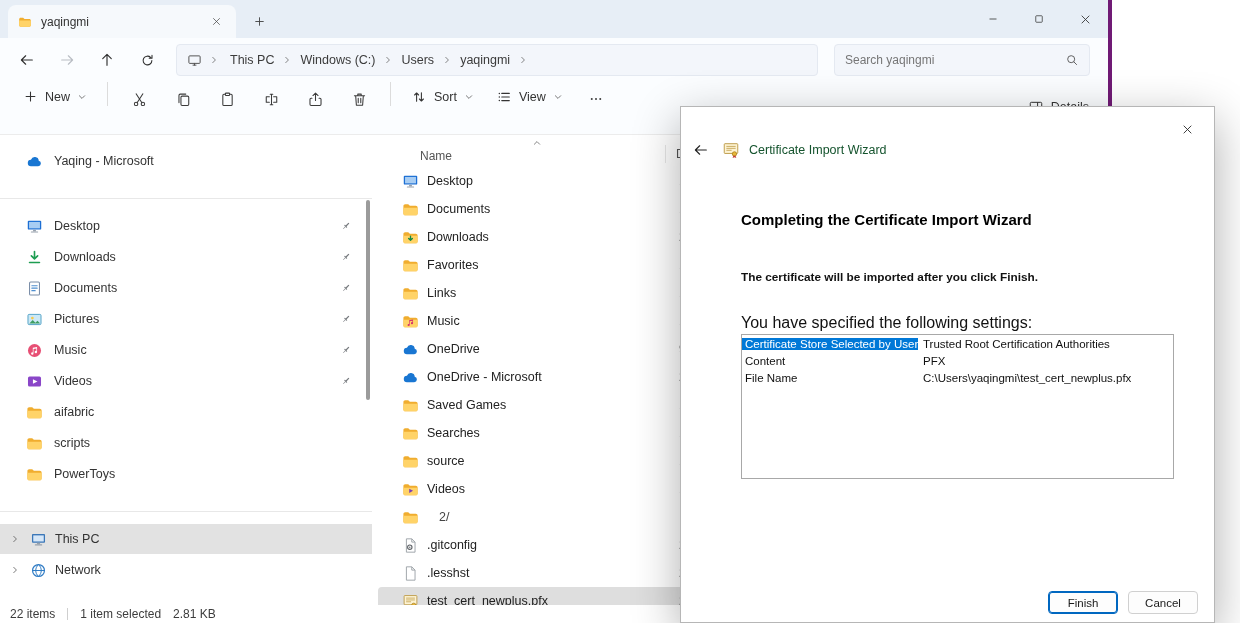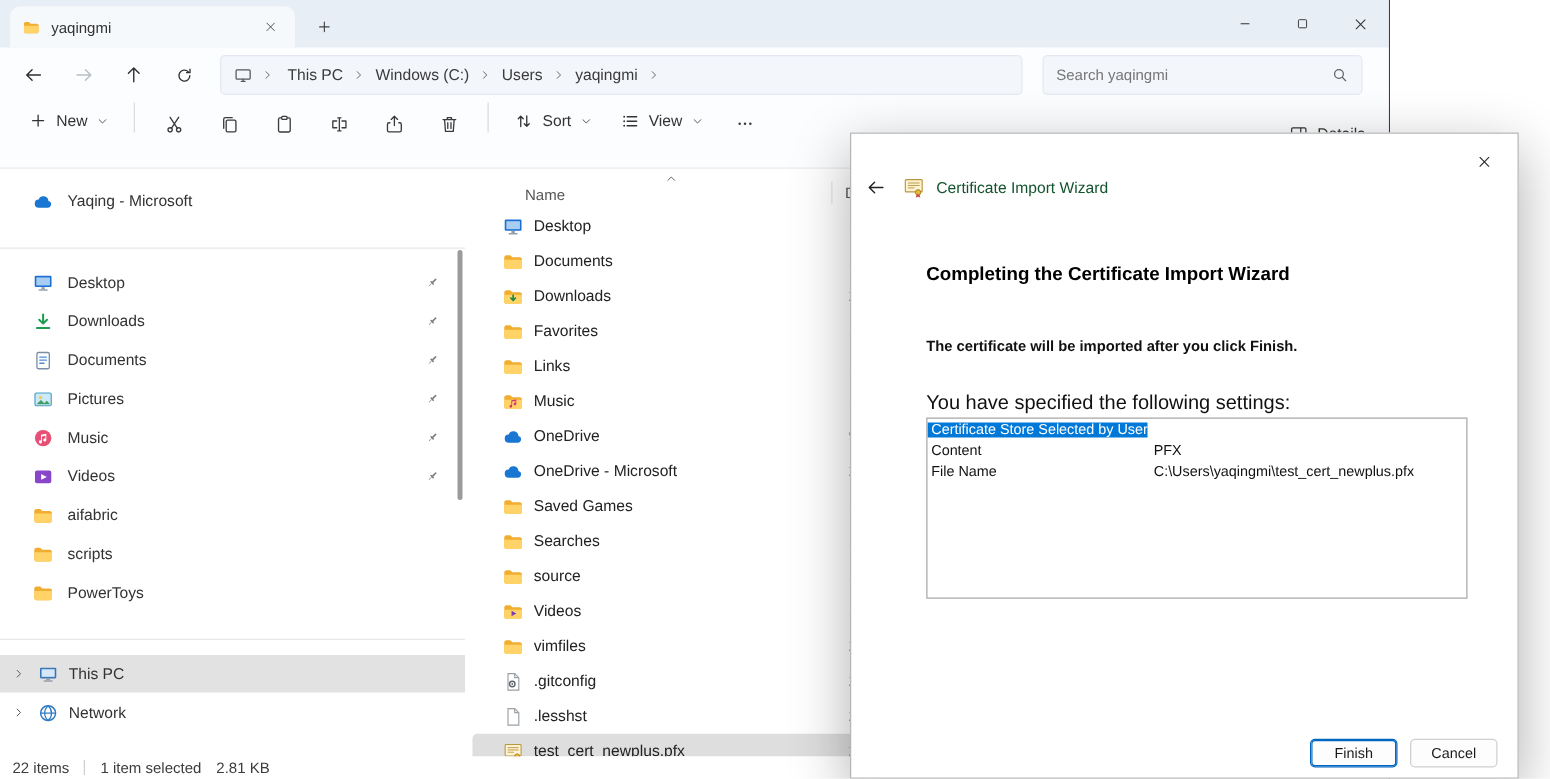--- a/index.html
+++ b/index.html
@@ -6,21 +6,21 @@
   html,body { width:1240px; height:623px; background:#fff; overflow:hidden; }
   .screen { position:relative; width:1240px; height:623px; background:#fff; }
 
   .ic { display:inline-block; vertical-align:middle; width:16px; height:16px; flex:0 0 auto; }
   .ic10{width:10px;height:10px}.ic11{width:11px;height:11px}.ic12{width:12px;height:12px}
   .ic13{width:13px;height:13px}.ic14{width:14px;height:14px}.ic15{width:15px;height:15px}
   .ic16{width:16px;height:16px}.ic17{width:17px;height:17px}.ic18{width:18px;height:18px}
 
   
   .explorer { position:absolute; left:0; top:0; width:1112px; height:623px; background:#fff;
-              border-right:1px solid #701a75; display:flex; flex-direction:column; }
+              border-right:4px solid #701a75; display:flex; flex-direction:column; }
 
   .tabbar { height:38px; background:#e7eef6; display:flex; align-items:flex-end; position:relative; flex:0 0 auto; }
   .tab { height:33px; width:228px; margin-left:8px; background:#f6f9fc; border-radius:8px 8px 0 0;
          display:flex; align-items:center; gap:9px; padding:0 10px; font-size:12px; color:#333; }
   .tab-title { flex:1; white-space:nowrap; overflow:hidden; }
   .tab-close { display:flex; align-items:center; justify-content:center; width:20px; height:20px; border-radius:4px; color:#444; }
   .newtab { width:30px; height:30px; margin:0 0 2px 8px; display:flex; align-items:center; justify-content:center; color:#444; border-radius:4px; }
   .win-controls { position:absolute; right:0; top:0; height:38px; display:flex; }
   .win-btn { width:46px; height:38px; display:flex; align-items:center; justify-content:center; color:#333; }
 
@@ -665,21 +665,20 @@
               <svg class="ic ic17">
                 <use href="#i-folder-video"></use>
               </svg>
               <span class="fname">Videos</span>
               <span class="fdate">11</span>
             </div>
             <div class="frow">
               <svg class="ic ic17">
                 <use href="#i-folder"></use>
               </svg>
-              <span class="fname">vimfiles</span>
               <span class="fdate">2/</span>
             </div>
             <div class="frow">
               <svg class="ic ic17">
                 <use href="#i-gear-file"></use>
               </svg>
               <span class="fname">.gitconfig</span>
               <span class="fdate">2/</span>
             </div>
             <div class="frow">
@@ -725,20 +724,21 @@
         </svg>
       <span>Certificate Import Wizard</span>
     </div>
     <div class="dlg-body">
       <div class="dlg-heading">Completing the Certificate Import Wizard</div>
       <div class="dlg-text">The certificate will be imported after you click Finish.</div>
       <div class="dlg-caption">You have specified the following settings:</div>
       <div class="settings-box" id="settings">
           <div class="srow">
             <span class="skey hl">Certificate Store Selected by User</span>
+            <span class="sval">Trusted Root Certification Authorities</span>
           </div>
           <div class="srow">
             <span class="skey">Content</span>
             <span class="sval">PFX</span>
           </div>
           <div class="srow">
             <span class="skey">File Name</span>
             <span class="sval">C:\Users\yaqingmi\test_cert_newplus.pfx</span>
           </div>
         </div>

